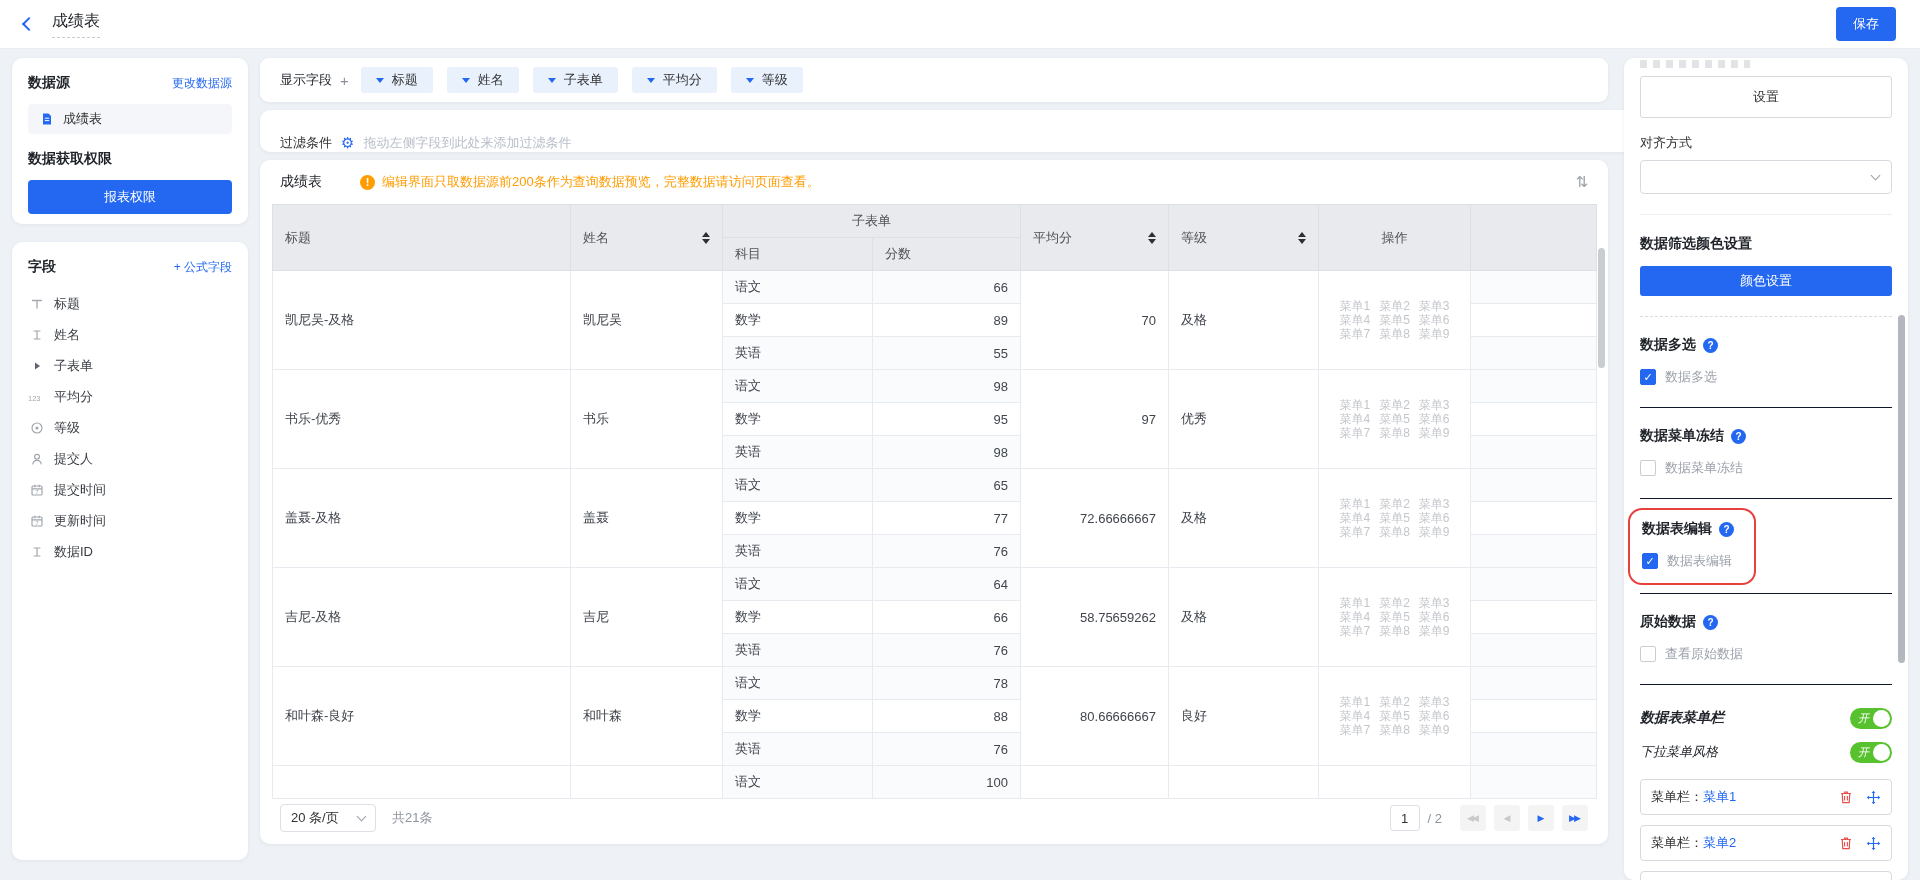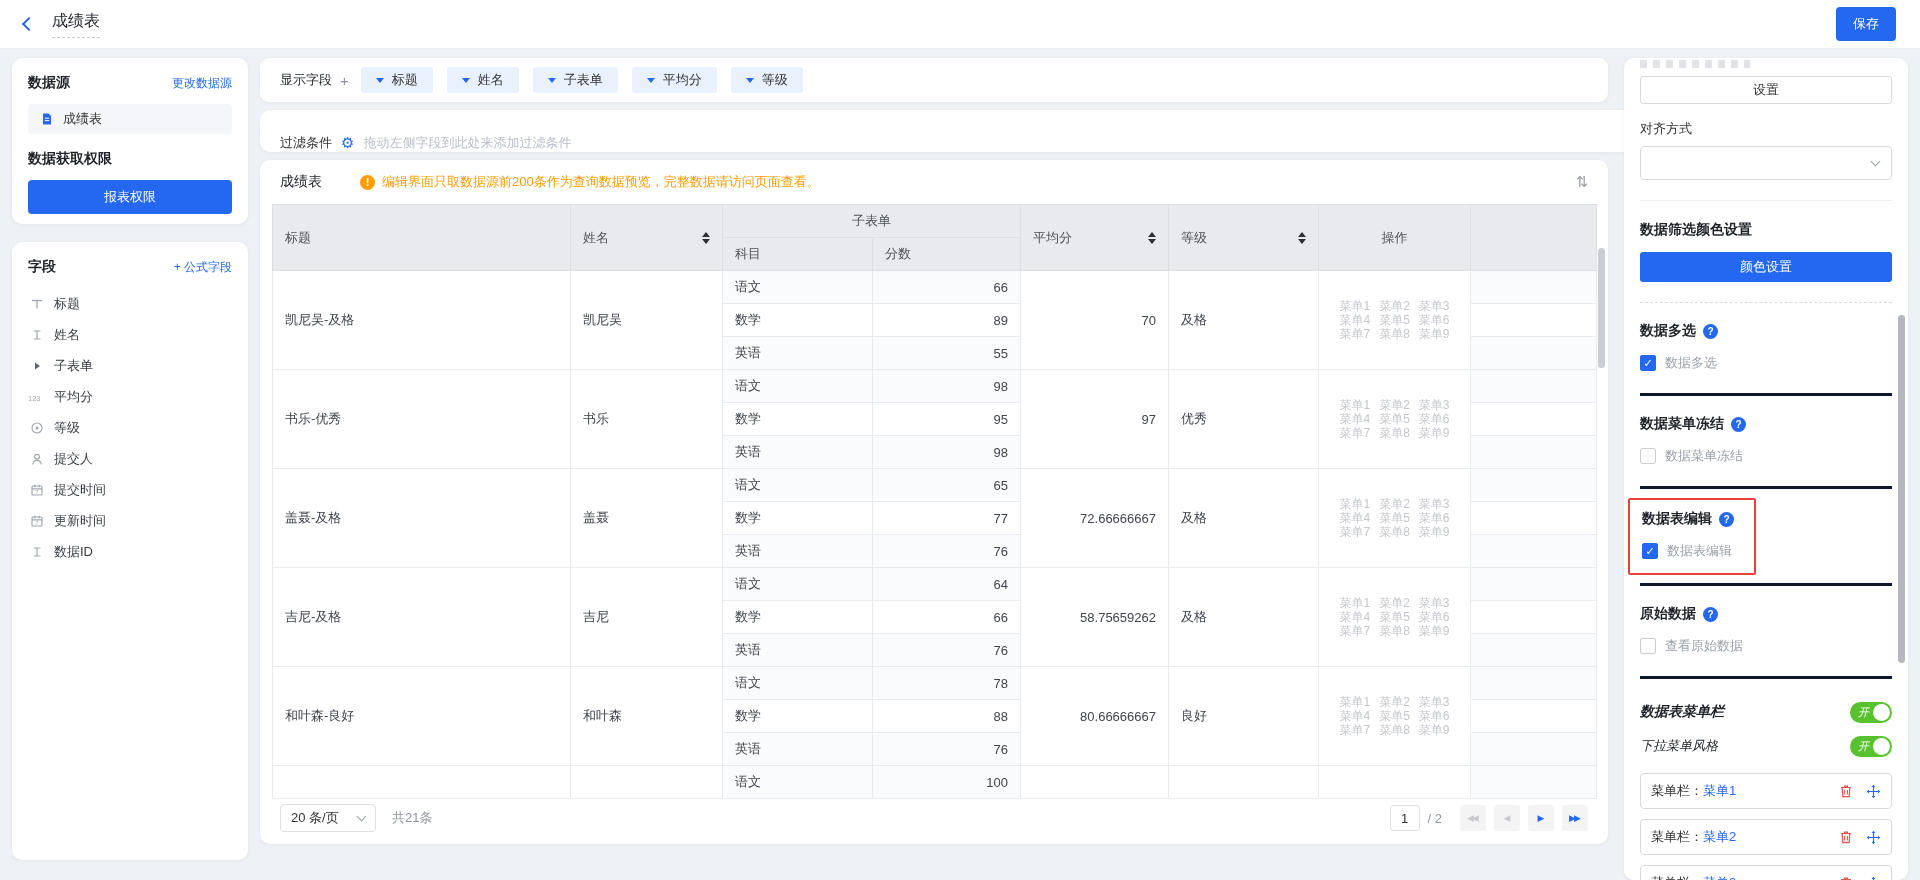--- a/index.html
+++ b/index.html
@@ -91,40 +91,40 @@
   .pg-btn { width:26px; height:26px; background:#f4f4f5; border-radius:3px; display:flex;
     align-items:center; justify-content:center; font-size:9px; cursor:pointer; }
   .pg-btn.disabled { color:#c8c9cc; }
   .pg-btn.active { color:#2468f2; }
   .dbl { letter-spacing:-2px; margin-right:2px; }
 
   
   .right-card { left:1624px; top:58px; width:284px; height:822px; border-radius:10px; padding:0 16px; overflow:hidden; }
   .clip-marks { height:8px; margin-top:2px; width:110px; overflow:hidden;
     background:repeating-linear-gradient(90deg,#c9ccd3 0 7px,transparent 7px 13px); opacity:.55; }
-  .settings-btn { margin-top:8px; width:100%; height:28px; background:#fff; border:1px solid #d6d9de;
+  .settings-btn { margin-top:8px; width:100%; height:42px; background:#fff; border:1px solid #d6d9de;
     border-radius:3px; font-size:13px; color:#333; cursor:pointer; }
   .r-label { margin-top:16px; color:#333; }
   .r-select { margin-top:8px; height:34px; border:1px solid #d6d9de; border-radius:4px; display:flex;
     align-items:center; justify-content:flex-end; padding:0 12px; cursor:pointer; }
   .divider { border-top:1px solid #eceef2; margin-top:20px; }
   .divider.dashed { border-top-style:dashed; border-color:#d8dbe0; }
   .r-sec-head { display:flex; align-items:center; gap:7px; }
   .help-badge { width:15px; height:15px; border-radius:50%; background:#2468f2; color:#fff; font-size:10px;
     font-weight:bold; display:inline-flex; align-items:center; justify-content:center; cursor:pointer; }
   .color-title { margin-top:20px; }
   .color-btn { margin-top:13px; width:100%; height:30px; background:#2468f2; border:none; color:#fff;
     border-radius:3px; font-size:13px; cursor:pointer; }
-  .r-section { padding:19px 0 21px; border-bottom:3px solid #0f172a; }
+  .r-section { padding:19px 0 21px; border-bottom:1px solid #0f172a; }
   .cb-row { margin-top:14px; display:flex; align-items:center; gap:9px; }
   .checkbox { width:16px; height:16px; border:1px solid #c9ccd3; border-radius:2px; background:#fff;
     display:inline-flex; align-items:center; justify-content:center; font-size:11px; cursor:pointer; }
   .checkbox.checked { background:#2468f2; border-color:#2468f2; color:#fff; }
   .cb-label { color:#9ba1aa; }
-  .red-box { border:2px solid #e8413d; border-radius:2px; padding:10px 14px 13px 12px;
+  .red-box { border:2px solid #e8413d; border-radius:14px; padding:10px 14px 13px 12px;
     margin:-10px 4px -13px -12px; display:inline-block; min-width:128px; }
   .menubar-block { padding-top:16px; }
   .mb-row { height:34px; display:flex; align-items:center; justify-content:space-between;font-style:italic; }
   .mb-label { color:#1f2329; }
   .toggle { position:relative; width:42px; height:21px; border-radius:11px; background:#57c22d;
     display:inline-flex; align-items:center; cursor:pointer; }
   .toggle-text { color:#fff; font-size:11px; margin-left:8px; }
   .knob { position:absolute; right:2px; top:2px; width:17px; height:17px; border-radius:50%; background:#fff; }
   .menu-item { margin-top:10px; height:36px; border:1px solid #d6d9de; border-radius:4px; display:flex;
     align-items:center; padding:0 10px; cursor:pointer; }

